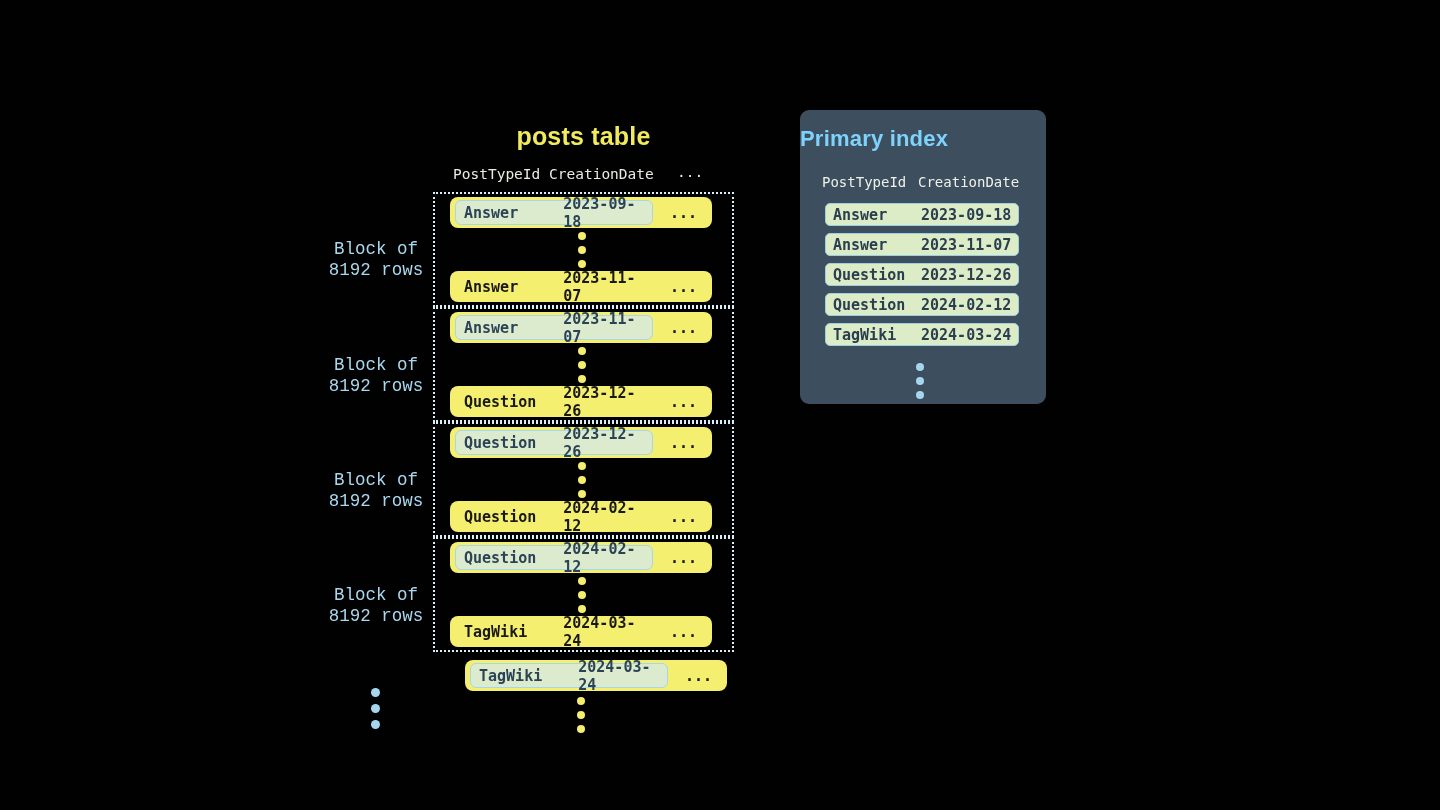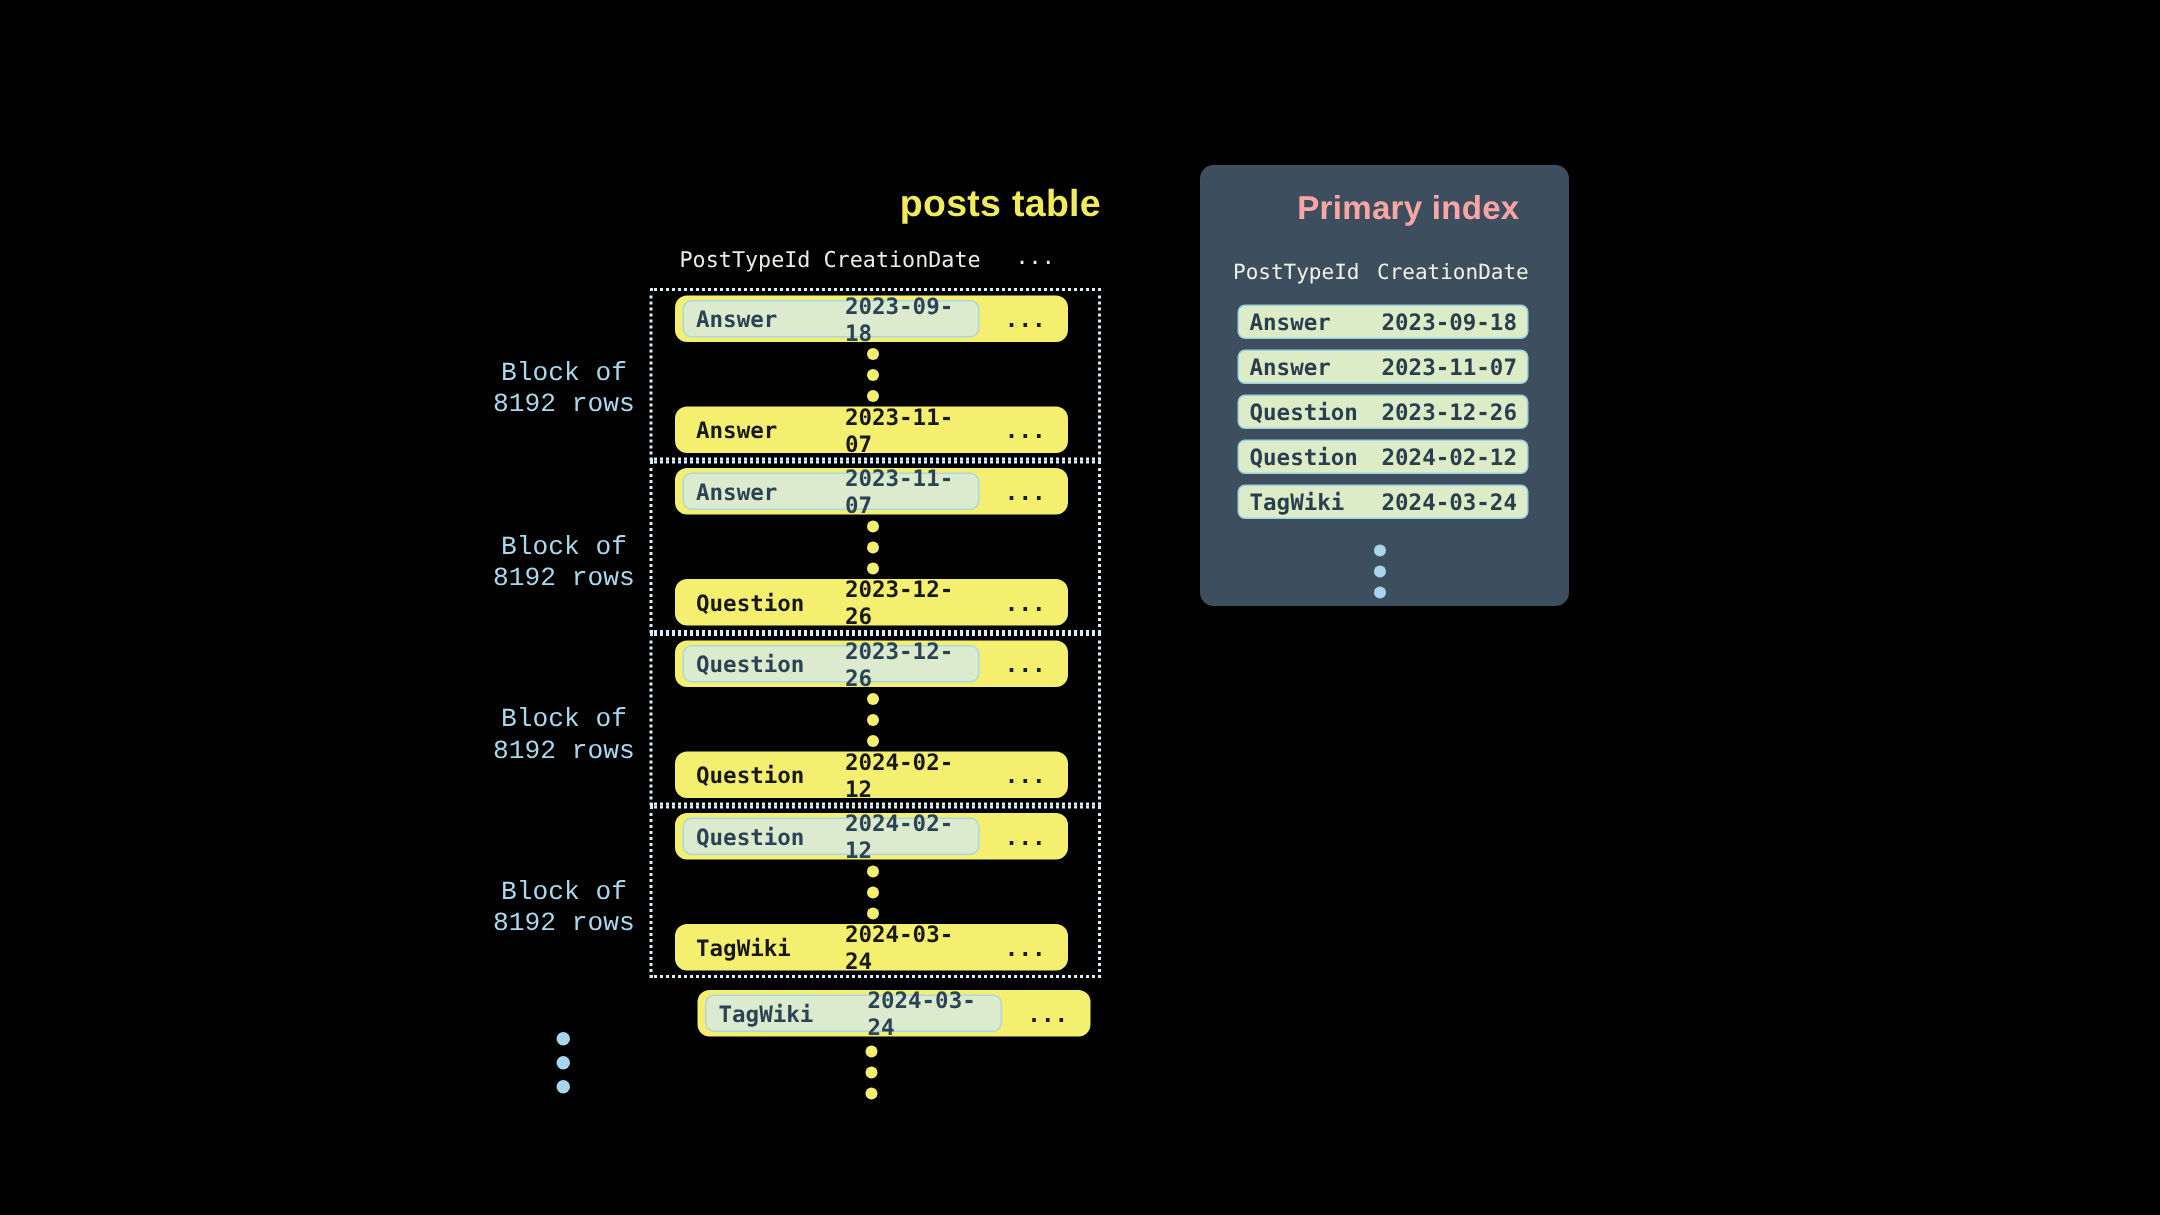--- a/index.html
+++ b/index.html
@@ -4,21 +4,21 @@
 <style>
   html,body{margin:0;padding:0;background:#010101;}
   .stage{
     position:relative;width:1440px;height:810px;background:#010101;overflow:hidden;
     font-family:"Liberation Sans", sans-serif;
   }
   .mono{font-family:"DejaVu Sans Mono", monospace;}
 
   
   .pt-title{
-    position:absolute;left:433px;top:122px;width:301px;text-align:right;
+    position:absolute;left:433px;top:122px;width:301px;text-align:center;
     color:#f0ea5c;font-size:25px;font-weight:600;letter-spacing:.2px;
   }
   .pt-header span{position:absolute;color:#e9ece2;font-size:14.5px;font-weight:500;}
   .h-type{left:453px;top:166px;}
   .h-date{left:549px;top:166px;}
   .h-more{left:677px;top:164px;}
 
   .blocks{position:absolute;left:433px;top:192px;width:301px;}
   .block{
     box-sizing:border-box;width:301px;height:115px;
@@ -61,22 +61,22 @@
     color:#a9d7ee;font-size:17.5px;font-weight:500;line-height:21px;font-family:Liberation Mono, monospace;
   }
   .bl-0{top:239px;} .bl-1{top:355px;} .bl-2{top:470px;} .bl-3{top:585px;}
 
   
   .panel{
     position:absolute;left:800px;top:110px;width:246px;height:294px;
     background:#3d4f5e;border-radius:9px;
   }
   .panel-title{
-    position:absolute;left:0;top:16px;width:213px;text-align:right;
-    color:#fca5a5;font-size:22px;font-weight:600;letter-spacing:.2px;
+    position:absolute;left:0;top:16px;width:213px;text-align:left;
+    color:#7dd3fc;font-size:22px;font-weight:600;letter-spacing:.2px;
   }
   .panel-header span{position:absolute;color:#eef1e8;font-size:14px;font-weight:500;}
   .ph-type{left:22px;top:64px;}
   .ph-date{left:118px;top:64px;}
   .index-rows{position:absolute;left:25px;top:93px;display:flex;flex-direction:column;gap:7px;}
   .irow{
     box-sizing:border-box;width:194px;height:23px;border-radius:5px;
     background:#dcecc6;border:1.5px solid #9ccfe0;
     display:flex;align-items:center;padding-left:7px;
     font-family:"DejaVu Sans Mono", monospace;font-weight:700;font-size:15px;color:#2a3e50;

